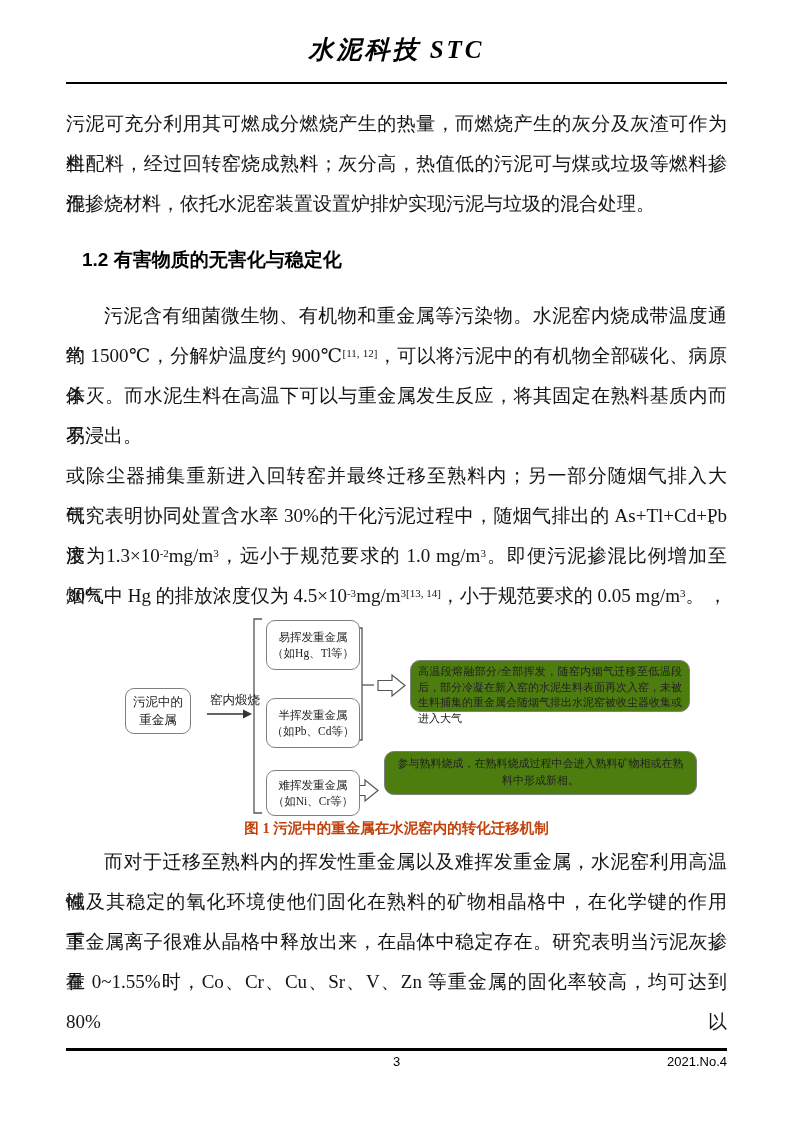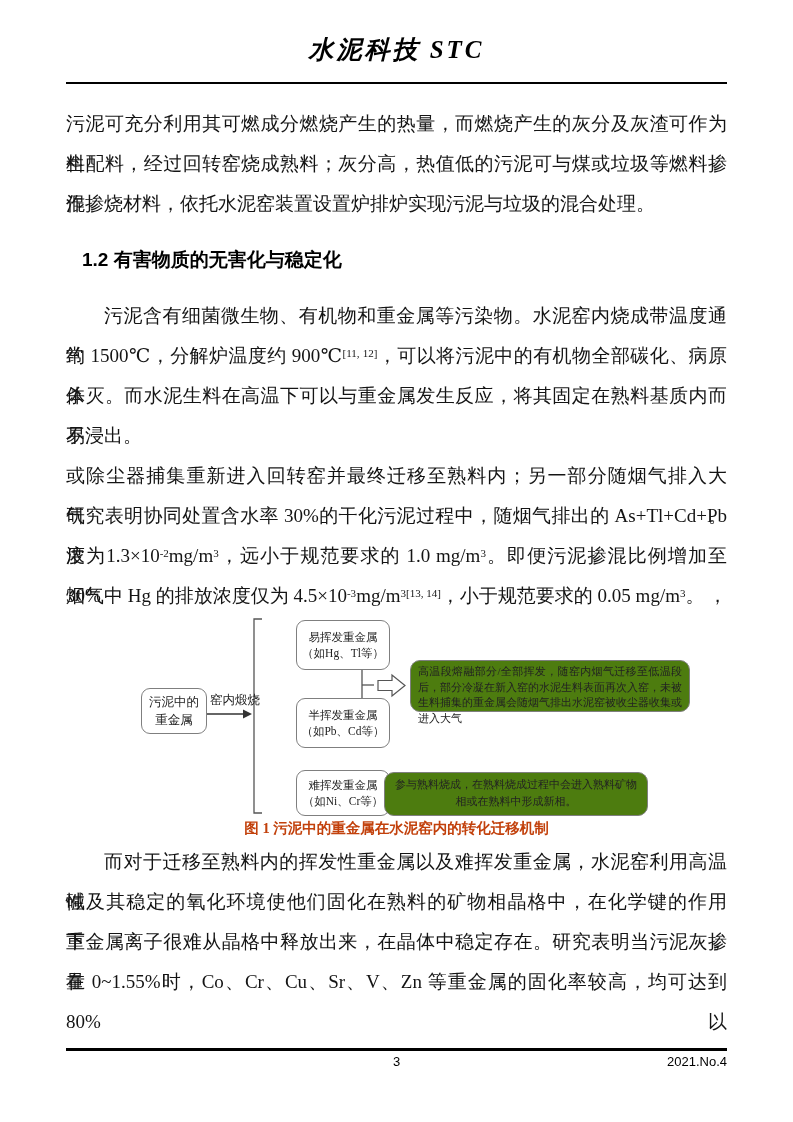--- a/index.html
+++ b/index.html
@@ -66,22 +66,22 @@
     border:1px solid #7f7f7f;
     border-radius:9px;
     background:#fff;
     display:flex;
     flex-direction:column;
     justify-content:center;
     align-items:center;
     box-sizing:border-box;
   }
   .dbox .bl{line-height:1.45;white-space:nowrap;}
-  .node-source{left:75px;top:72px;width:66px;height:46px;font-size:12.5px;}
-  .node-cat{left:200px;width:94px;height:50px;font-size:11.5px;margin-left:30px;}
+  .node-source{left:59px;top:72px;width:66px;height:46px;font-size:12.5px;}
+  .node-cat{left:200px;width:94px;height:50px;font-size:11.5px;}
   .node-cat .bl{line-height:1.4;}
   .cat-volatile{top:4px;}
   .cat-semi{top:82px;}
   .cat-hard{top:154px;height:46px;}
   .edge-label{
     position:absolute;left:141px;top:76px;width:56px;
     font-size:12.5px;text-align:center;white-space:nowrap;
   }
   .outcome{
     position:absolute;
@@ -92,21 +92,21 @@
     font-size:11px;
     color:#222;
   }
   .outcome-volatile{
     left:344px;top:44px;width:280px;height:52px;
     padding:3px 7px;
     text-align:justify;
     line-height:1.42;
   }
   .outcome-hard{
-    left:318px;top:156px;width:264px;height:44px;
+    left:318px;top:135px;width:313px;height:44px;
     padding:3px 8px;
     text-align:center;
     line-height:1.5;
   }
   .figure-caption{
     height:26px;line-height:24px;
     text-align:center;
     font-size:14.5px;font-weight:bold;
     font-family:Liberation Serif, serif;
     color:#c2410c;

